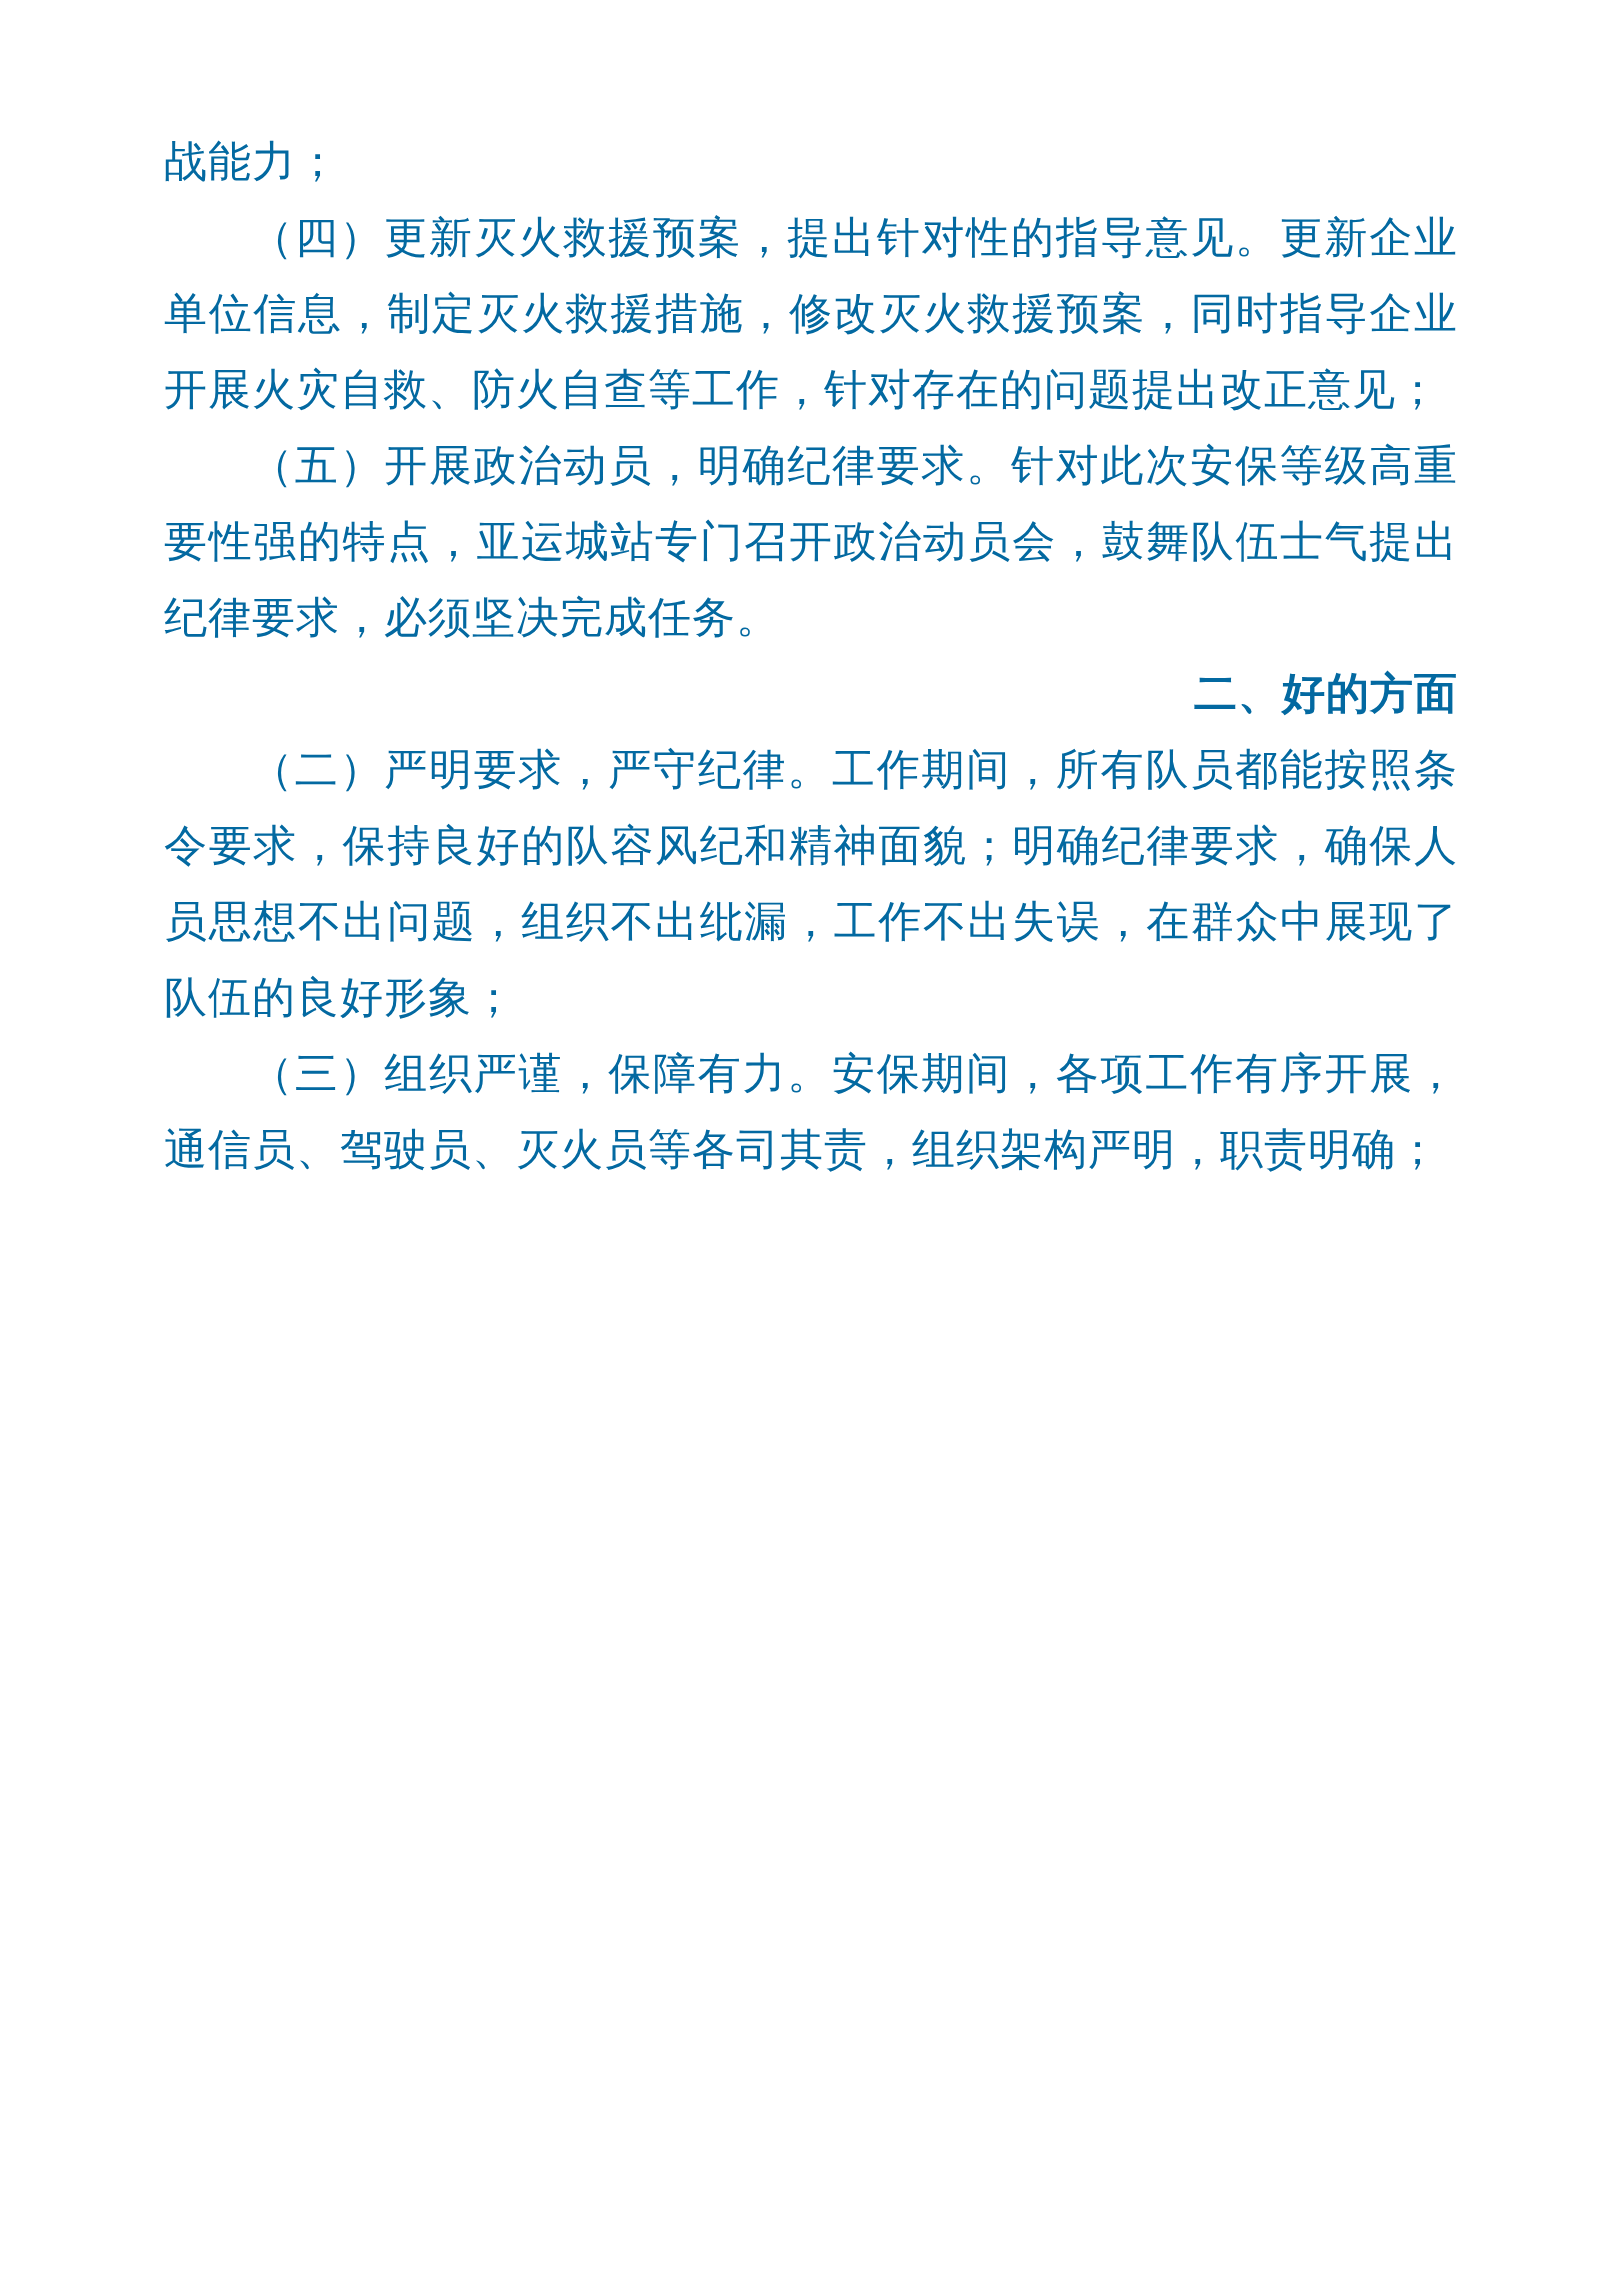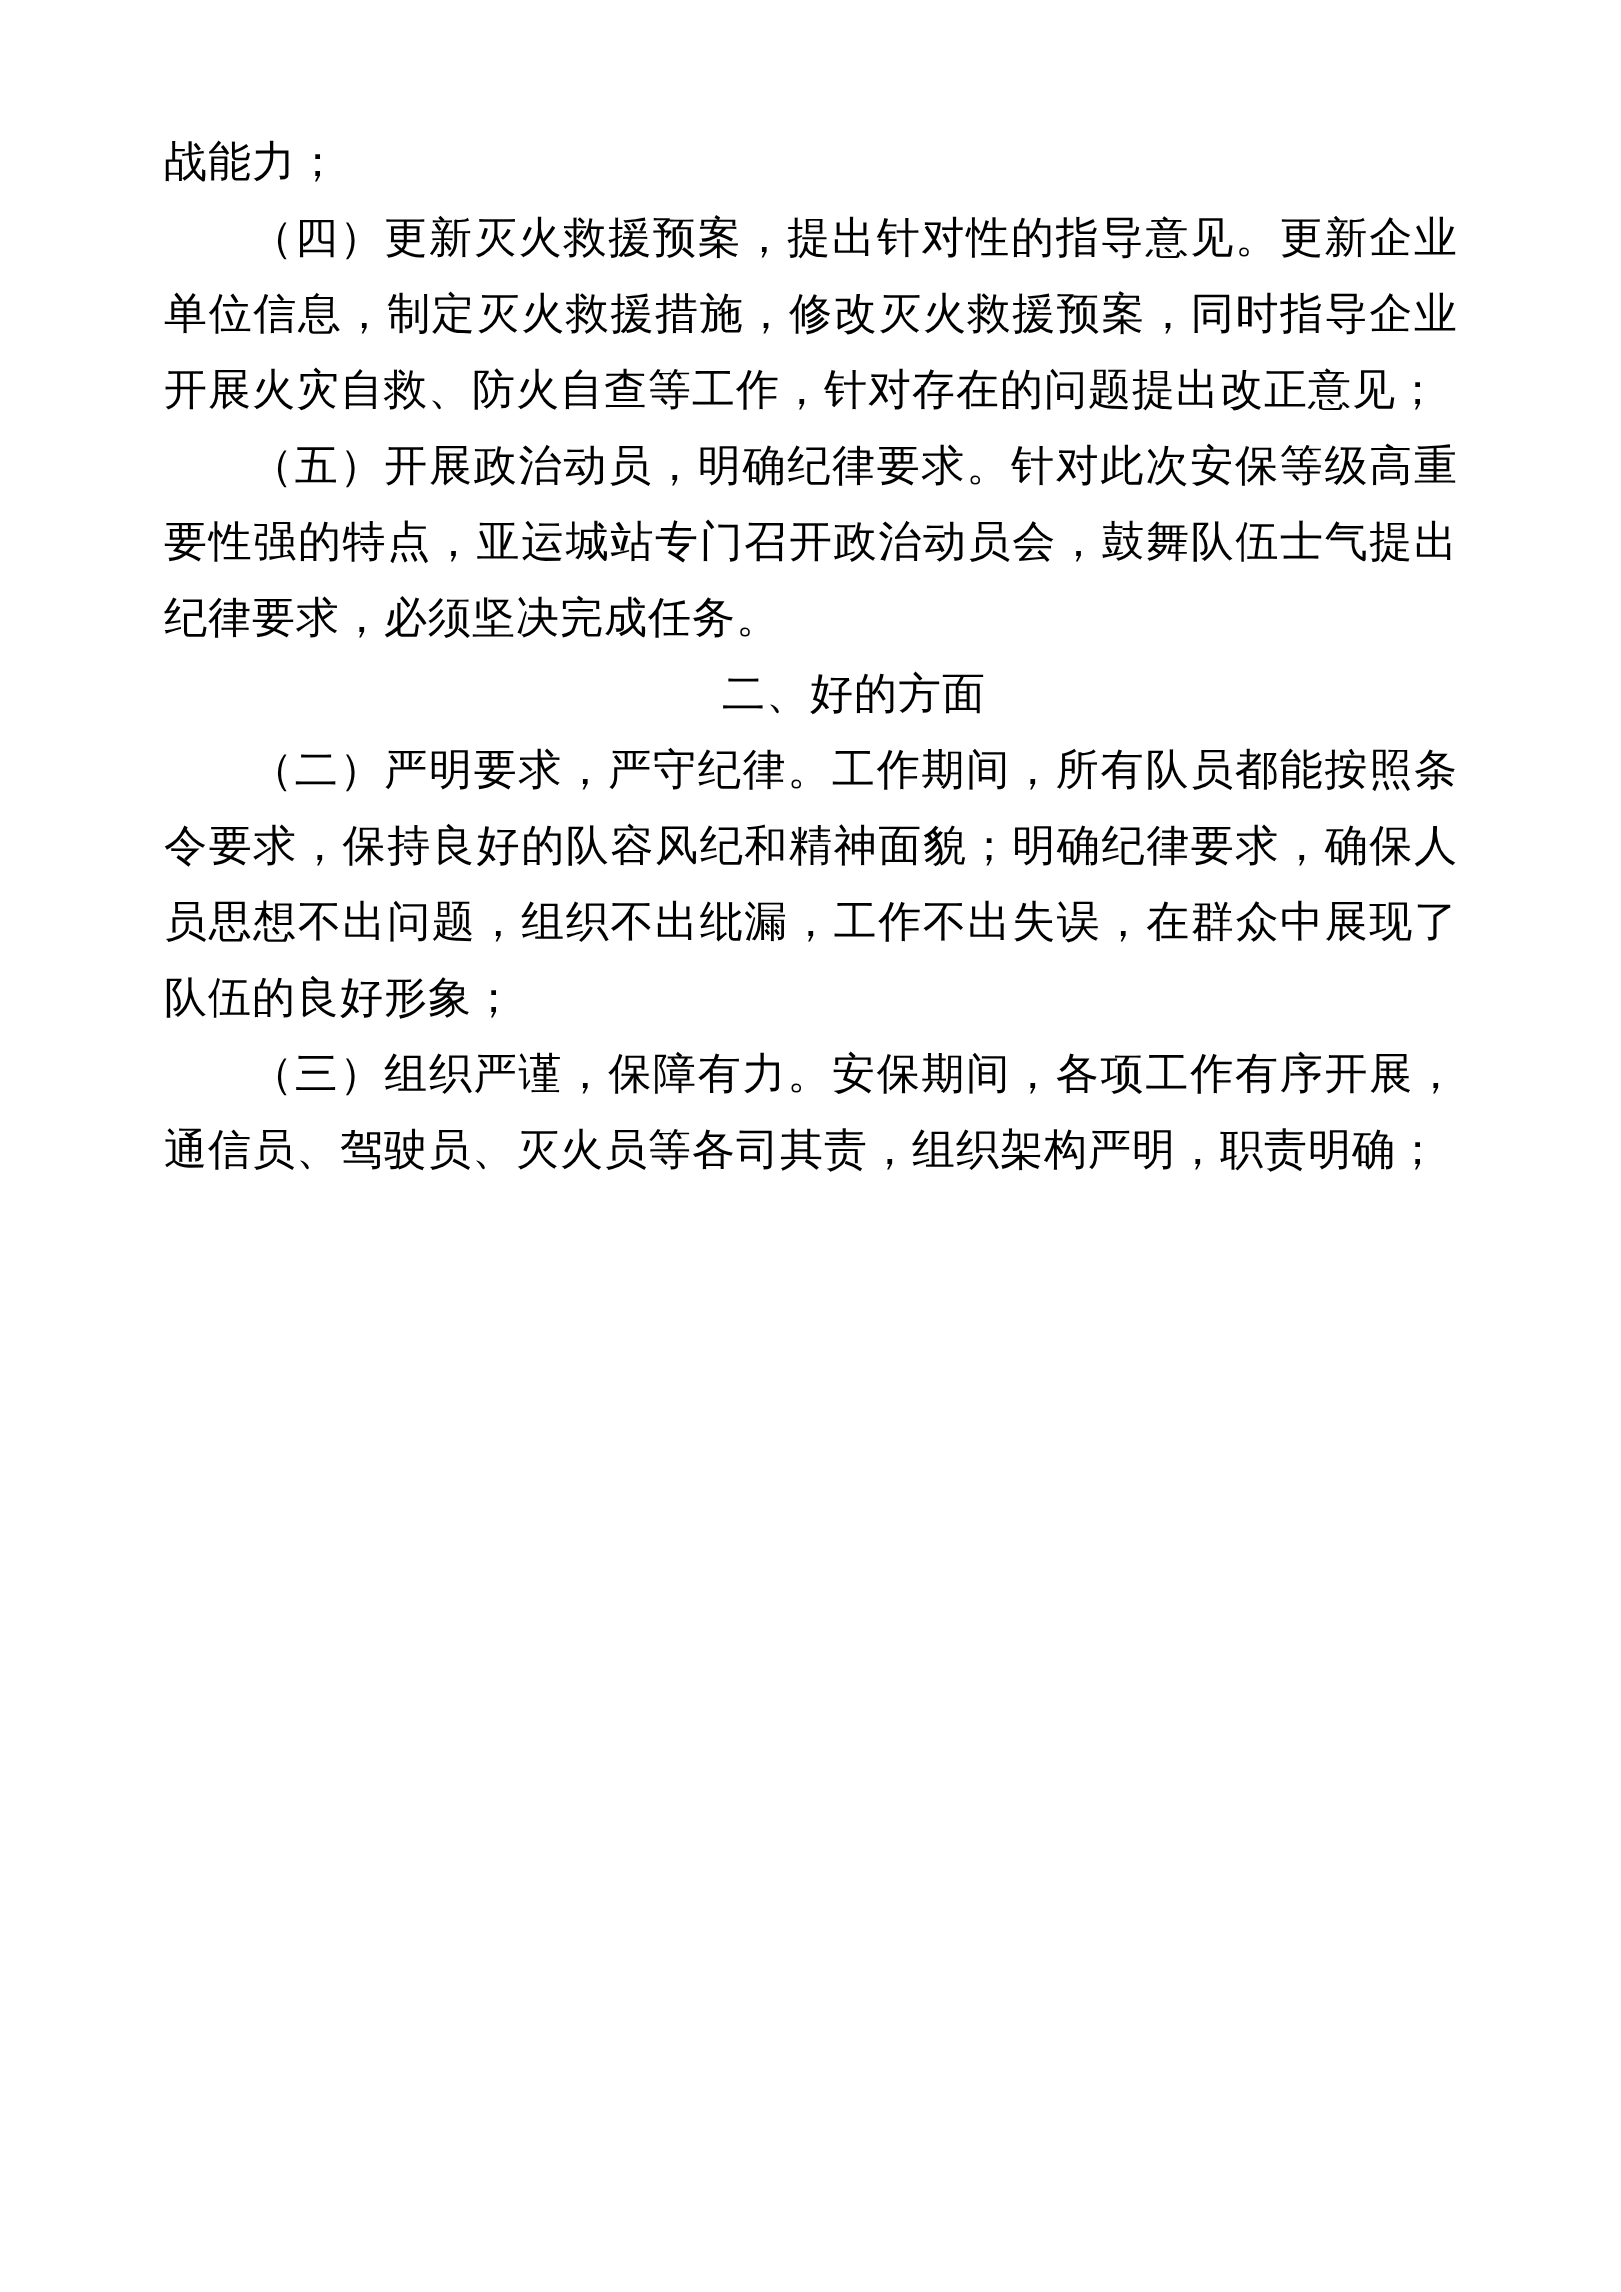--- a/index.html
+++ b/index.html
@@ -11,38 +11,38 @@
     width: 1621px;
     height: 2293px;
     overflow: hidden;
   }
   .page {
     box-sizing: border-box;
     width: 1621px;
     height: 2293px;
     padding: 123px 163px 59px 164px;
     background: #ffffff;
-    color: #000000;
+    color: #0369a1;
     font-family: "Liberation Sans", "DejaVu Sans", sans-serif;
     font-size: 43px;
     line-height: 76px;
     text-align: justify;
     letter-spacing: 1px;
   }
   .para {
     margin: 0;
     text-indent: 2em;
     word-break: break-all;
   }
   .para.no-indent {
     text-indent: 0;
   }
   .para.heading {
-    font-weight: normal;
-    text-align: center;
+    font-weight: bold;
+    text-align: right;
   }
 </style>
 </head>
 <body>
 
 <div class="page">
   <p class="para no-indent">战能力；</p>
   <p class="para">（四）更新灭火救援预案，提出针对性的指导意见。更新企业单位信息，制定灭火救援措施，修改灭火救援预案，同时指导企业开展火灾自救、防火自查等工作，针对存在的问题提出改正意见；</p>
   <p class="para">（五）开展政治动员，明确纪律要求。针对此次安保等级高重要性强的特点，亚运城站专门召开政治动员会，鼓舞队伍士气提出纪律要求，必须坚决完成任务。</p>
   <p class="para heading">二、好的方面</p>

